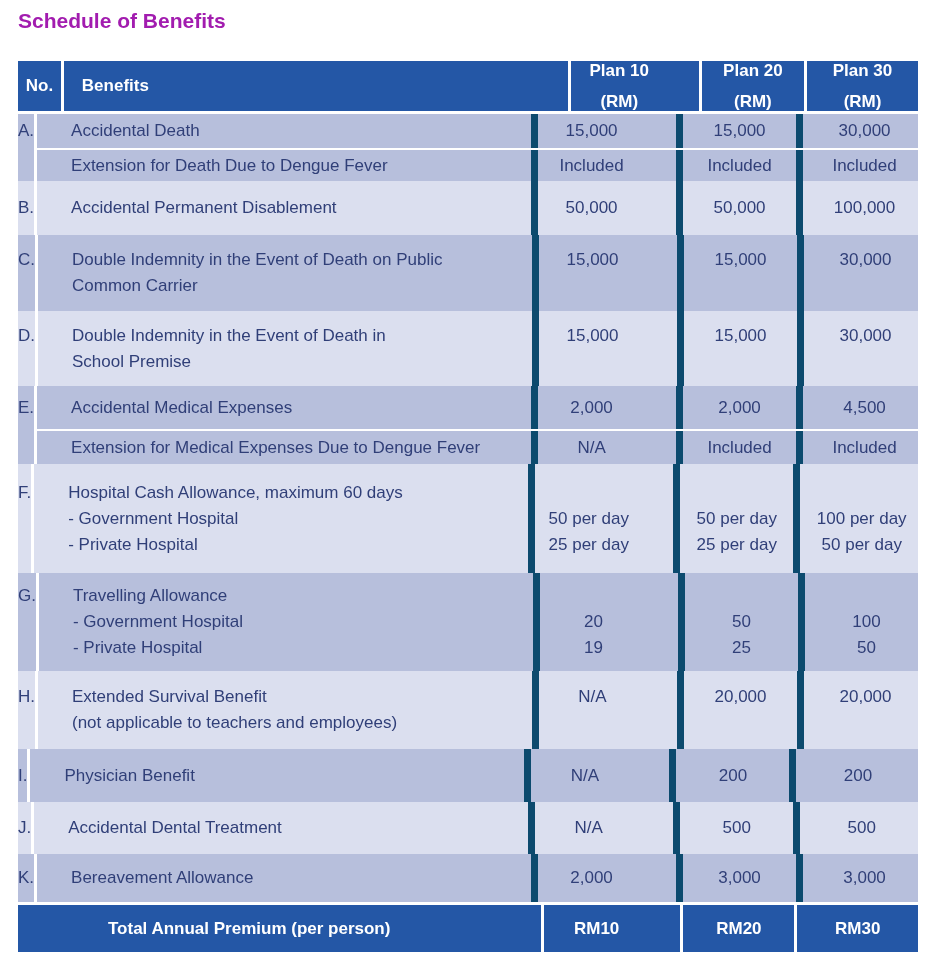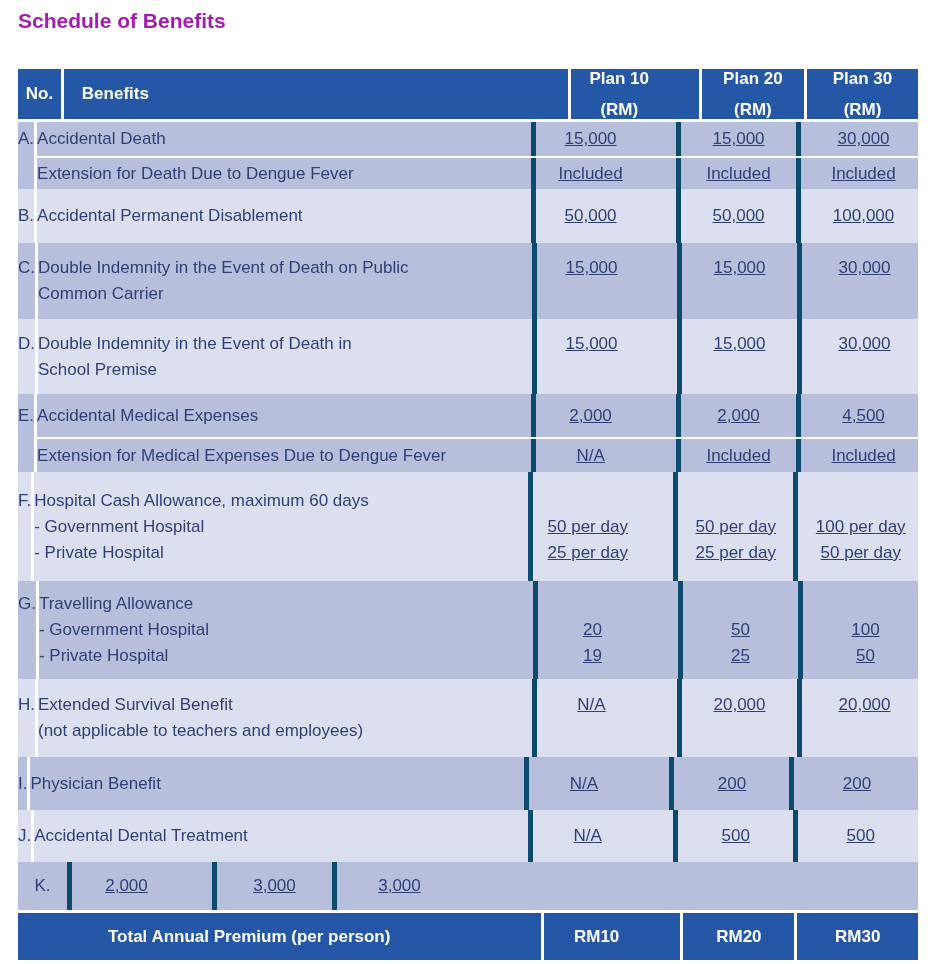--- a/index.html
+++ b/index.html
@@ -15,21 +15,21 @@
     position: absolute;
     left: 18px;
     top: 9px;
     font-size: 21px;
     font-weight: bold;
     color: #a21caf;
   }
   .tbl {
     position: absolute;
     left: 18px;
-    top: 69px;
+    top: 61px;
     width: 900px;
   }
   
   .header-row {
     display: flex;
     height: 50px;
     background: #2457A6;
     color: #ffffff;
     font-weight: bold;
     margin-bottom: 3px;
@@ -51,22 +51,22 @@
     justify-content: center;
     align-items: center;
     text-align: center;
   }
   .no-cell.top { justify-content: flex-start; }
   .nb { width: 100%; display: flex; align-items: center; justify-content: center; }
   .content { flex: 1; display: flex; flex-direction: column; }
   .subrow { display: flex; flex: 1; }
   .sep { height: 2px; background: #ffffff; }
   .cell { display: flex; flex-direction: column; justify-content: center; }
-  .benefit { width: 497px; border-left: 3px solid #fff; padding-left: 0; padding-right: 8px; }
-  .val { border-left: 5px solid #0c4a6e; align-items: center; text-align: center; text-decoration: underline; }
+  .benefit { width: 497px; border-left: 3px solid #fff; padding-left: 34px; padding-right: 8px; }
+  .val { border-left: 7px solid #0c4a6e; align-items: center; text-align: center; }
   .line { line-height: 26px; min-height: 26px; }
   
   .footer-row {
     display: flex;
     height: 47px;
     background: #2457A6;
     color: #ffffff;
     font-weight: bold;
     margin-top: 3px;
   }
@@ -385,20 +385,23 @@
       </div>
     </div>
   </div>
 
   <div class="group g-med" style="height:48px">
     <div class="no-cell">
       <div class="line">K.</div>
     </div>
     <div class="content">
       <div class="subrow">
+        <div class="cell benefit">
+            <div class="line">Bereavement Allowance</div>
+          </div>
         <div class="cell val w1">
             <div class="line">2,000</div>
           </div>
         <div class="cell val w2">
             <div class="line">3,000</div>
           </div>
         <div class="cell val w3">
             <div class="line">3,000</div>
           </div>
       </div>

